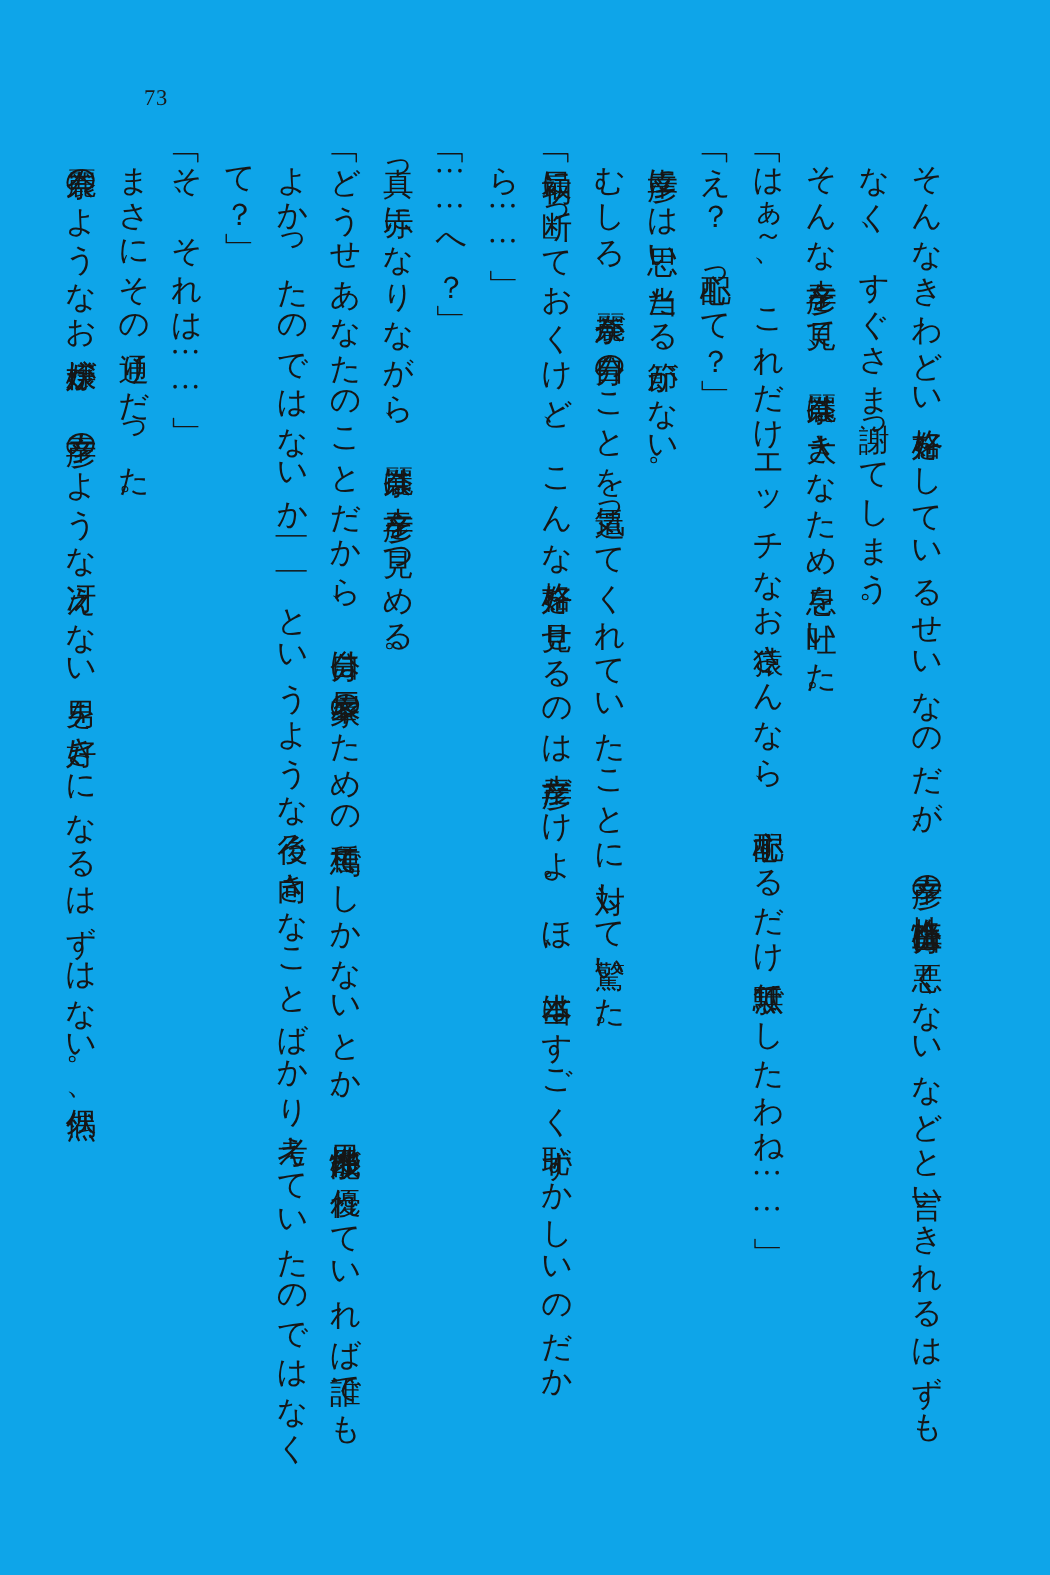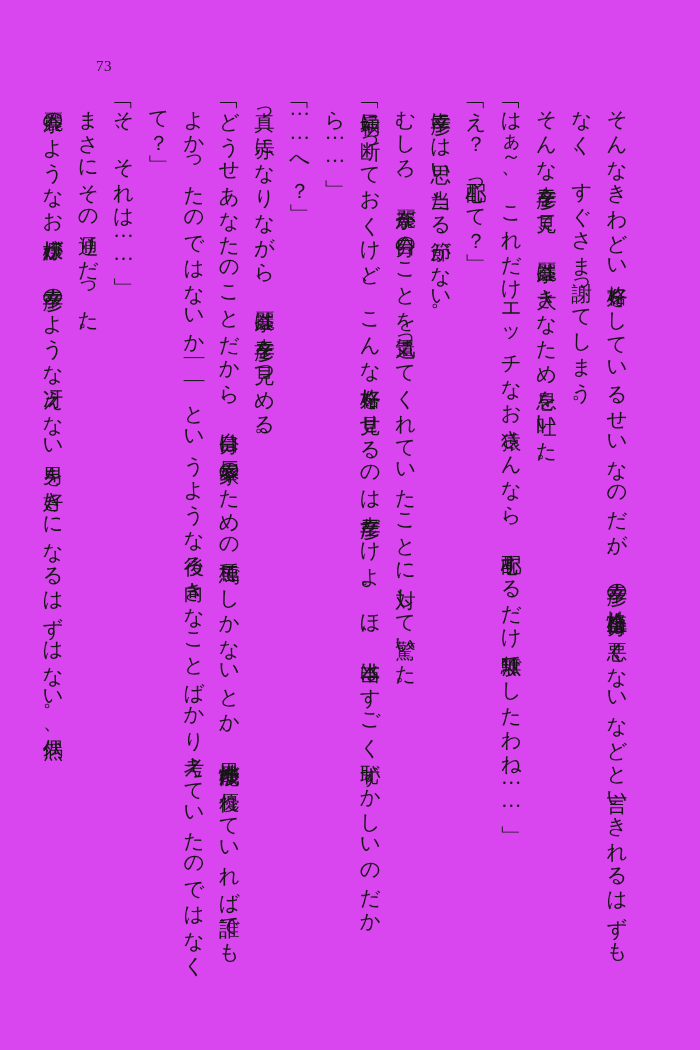--- a/index.html
+++ b/index.html
@@ -11,21 +11,21 @@
     width: 700px;
     height: 1050px;
     overflow: hidden;
     font-family: "Liberation Serif", "DejaVu Serif", serif;
     color: #121212;
   }
   #page {
     position: relative;
     width: 700px;
     height: 1050px;
-    background: #d946ef;
+    background: #0ea5e9;
   }
   #page-number {
     position: absolute;
     top: 58px;
     left: 96px;
     font-size: 15px;
     letter-spacing: 0.5px;
     color: #1a1a1a;
     font-family: "Liberation Serif", "DejaVu Serif", serif;
   }

